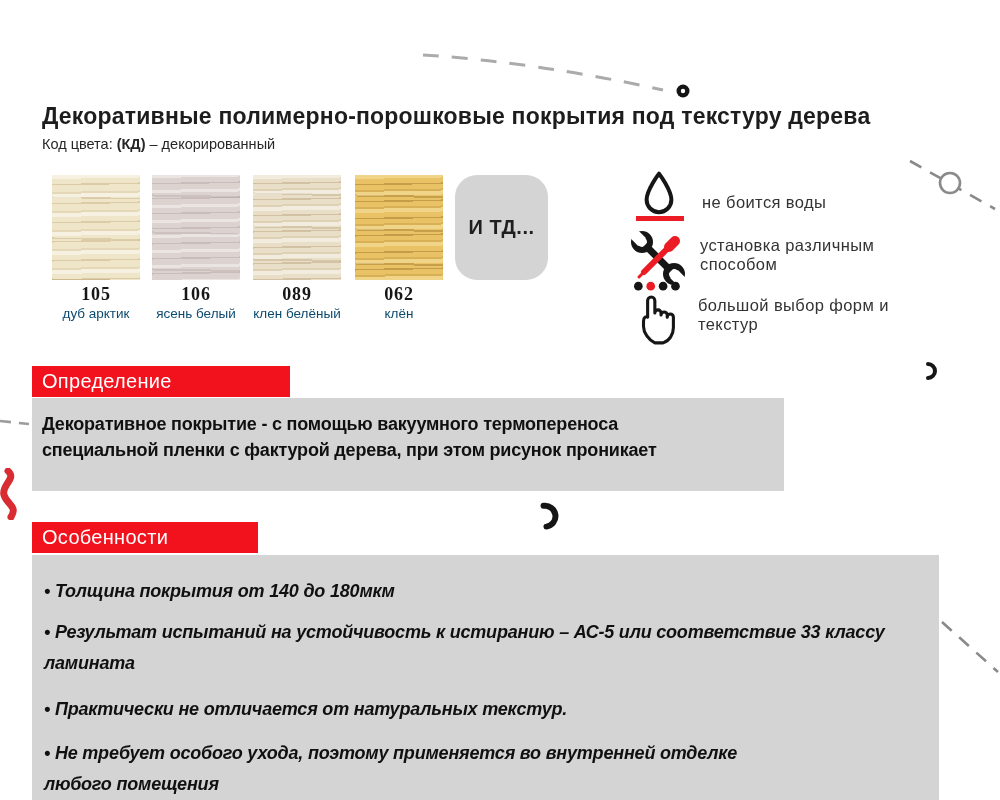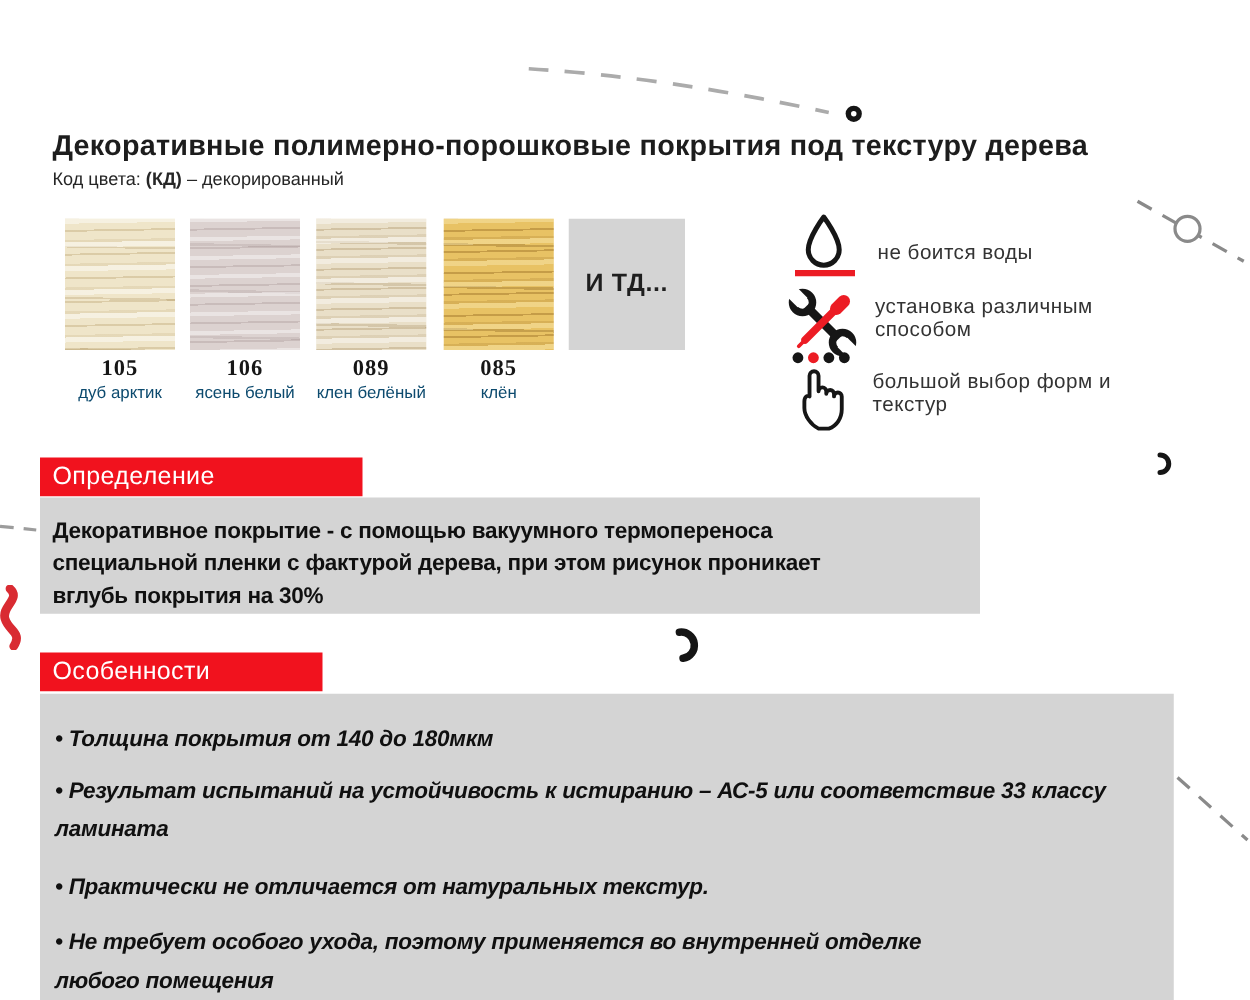--- a/index.html
+++ b/index.html
@@ -28,21 +28,21 @@
   .sw-2 { left:253px; background-color:#e9dfc8;
     background-image:
       repeating-linear-gradient(179deg, rgba(255,255,255,.42) 0 4px, rgba(0,0,0,0) 4px 8px, rgba(155,125,75,.30) 8px 9.5px, rgba(0,0,0,0) 9.5px 14px, rgba(155,125,75,.15) 14px 16px),
       repeating-linear-gradient(181deg, rgba(0,0,0,0) 0 19px, rgba(140,110,60,.22) 19px 21px, rgba(0,0,0,0) 21px 33px); }
   .sw-3 { left:355px; background-color:#e8c264;
     background-image:
       repeating-linear-gradient(179deg, rgba(255,245,200,.35) 0 4px, rgba(0,0,0,0) 4px 9px, rgba(140,95,25,.38) 9px 10.5px, rgba(0,0,0,0) 10.5px 15px, rgba(140,95,25,.18) 15px 17px),
       repeating-linear-gradient(181deg, rgba(0,0,0,0) 0 21px, rgba(120,80,20,.30) 21px 23px, rgba(0,0,0,0) 23px 34px); }
   .etc-box { left:455px; top:127px; width:93px; height:105px; background:#d4d4d4;
     display:flex; align-items:center; justify-content:center;
-    font-size:20px; font-weight:bold; letter-spacing:.5px; color:#1f1f1f; }
+    font-size:20px; font-weight:bold; letter-spacing:.5px; color:#1f1f1f;border-radius:22px; }
   .sw-label { top:236px; width:88px; text-align:center; }
   .sw-label .code { font-size:18px; font-weight:bold; letter-spacing:.8px; color:#161616;font-family:Liberation Serif, serif; }
   .sw-label .name { font-size:13.5px; color:#0c4a6e; margin-top:1px; }
   .swl-0 { left:52px; } .swl-1 { left:152px; } .swl-2 { left:249px; width:96px; } .swl-3 { left:355px; }
 
   
   .benefit-label { font-size:16.5px; line-height:19px; letter-spacing:.4px; color:#333; }
   .redbar { left:636px; top:168px; width:48px; height:5px; background:#ec1c24; }
 
   
@@ -116,21 +116,21 @@
   </div>
   <div class="abs sw-label swl-1">
     <div class="code">106</div>
     <div class="name">ясень белый</div>
   </div>
   <div class="abs sw-label swl-2">
     <div class="code">089</div>
     <div class="name">клен белёный</div>
   </div>
   <div class="abs sw-label swl-3">
-    <div class="code">085</div>
+    <div class="code">062</div>
     <div class="name">клён</div>
   </div>
 
   <svg class="abs" style="left:637px;top:123px;" width="44" height="46" viewBox="0 0 44 52">
     <path d="M22,3 C22,3 36,21.5 36,32.5 A14,14 0 0 1 8,32.5 C8,21.5 22,3 22,3 Z" fill="#ffffff" stroke="#161616" stroke-width="4.5" stroke-linejoin="round"></path>
   </svg>
   <div class="abs redbar"></div>
   <div class="abs benefit-label" style="left:702px;top:145px;width:220px;">не боится воды</div>
 
   <svg class="abs" style="left:630px;top:182px;" width="56" height="56" viewBox="0 0 56 56">
@@ -152,21 +152,20 @@
     <circle cx="43" cy="6" r="4.2" fill="#161616"></circle>
     <path d="M16,36 L16,20 A3.5,3.5 0 0 1 23,20 L23,32 A3,3 0 0 1 29,32 L29,34 A3,3 0 0 1 35,34 L35,36 A3,3 0 0 1 41,36 L41,46 C41,53 37,59 31,61 L23,61 C17,58 12,51 12,45 L12,40 C12,36 14.5,35 16,36 Z" fill="#ffffff" stroke="#161616" stroke-width="3" stroke-linejoin="round"></path>
   </svg>
   <div class="abs benefit-label" style="left:698px;top:248px;width:195px;">большой выбор форм и текстур</div>
 
   <div class="abs red-head head-def">Определение</div>
   <div class="abs gray-box def-box">
     <div class="def-text">
       <div class="bl">Декоративное покрытие - с помощью вакуумного термопереноса</div>
       <div class="bl">специальной пленки с фактурой дерева, при этом рисунок проникает</div>
-      <div class="bl">вглубь покрытия на 30%</div>
     </div>
   </div>
 
   <div class="abs red-head head-feat">Особенности</div>
   <div class="abs gray-box feat-box">
     <div class="bullet b-0">
       <div class="bl">Толщина покрытия от 140 до 180мкм</div>
     </div>
     <div class="bullet b-1">
       <div class="bl">Результат испытаний на устойчивость к истиранию – АС-5 или соответствие 33 классу</div>

